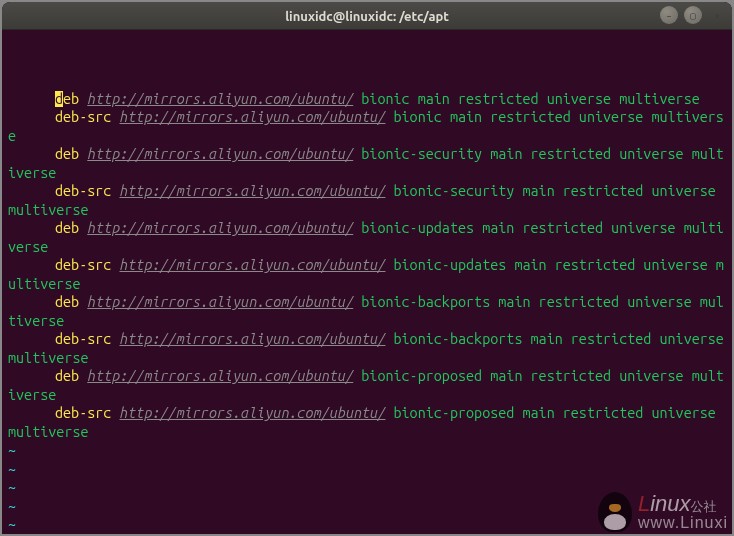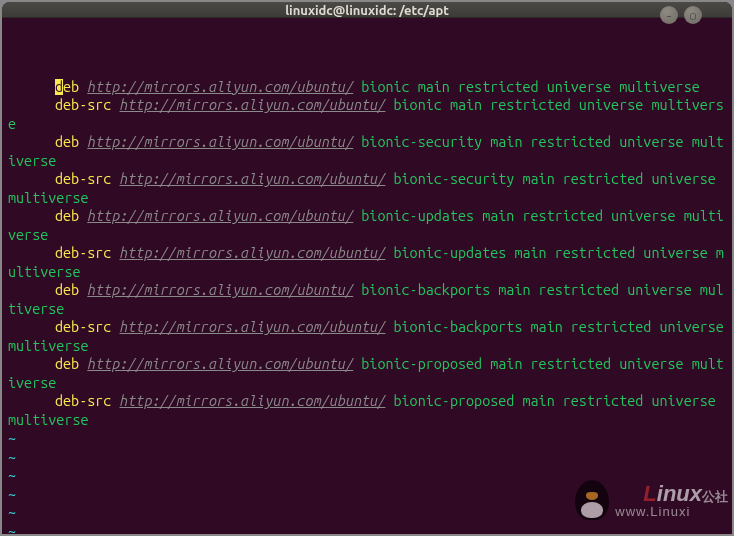--- a/index.html
+++ b/index.html
@@ -14,21 +14,21 @@
   .window {
     width: 730px;
     height: 532px;
     margin: 2px;
     background: #300a24;
     border-radius: 8px 8px 0 0;
     overflow: hidden;
     position: relative;
   }
   .titlebar {
-    height: 16px;
+    height: 28px;
     background: linear-gradient(to bottom, #4c4a46 0%, #3c3b37 100%);
     display: flex;
     align-items: center;
     justify-content: center;
     position: relative;
     border-radius: 8px 8px 0 0;
     border-bottom: 1px solid #2a2926;
   }
   .title {
     color: #dfdbd2;
@@ -102,23 +102,23 @@
     content: "";
     position: absolute;
     left: 11px; top: 12px;
     width: 12px; height: 8px;
     background: #f5a623;
     border-radius: 40% 40% 50% 50%;
   }
   .watermark .txt {
     display: flex; flex-direction: column; line-height: 1;
   }
-  .watermark .txt .big { font-size: 22px; font-weight: 700; color: #fff; font-style: italic; margin-left: 28px; }
+  .watermark .txt .big { font-size: 22px; font-weight: 400; color: #fff; font-style: italic; }
   .watermark .txt .big .red { color: #d62f2f; }
-  .watermark .txt .small { font-size: 13px; color: #ddd; letter-spacing: 1px; }
+  .watermark .txt .small { font-size: 16px; color: #ddd; letter-spacing: 1px; }
 </style>
 </head>
 <body>
 
 <div class="window">
 
   <div class="titlebar">
     <span class="title">linuxidc@linuxidc: /etc/apt</span>
     <div class="win-buttons">
       <div class="win-btn min">–</div>

